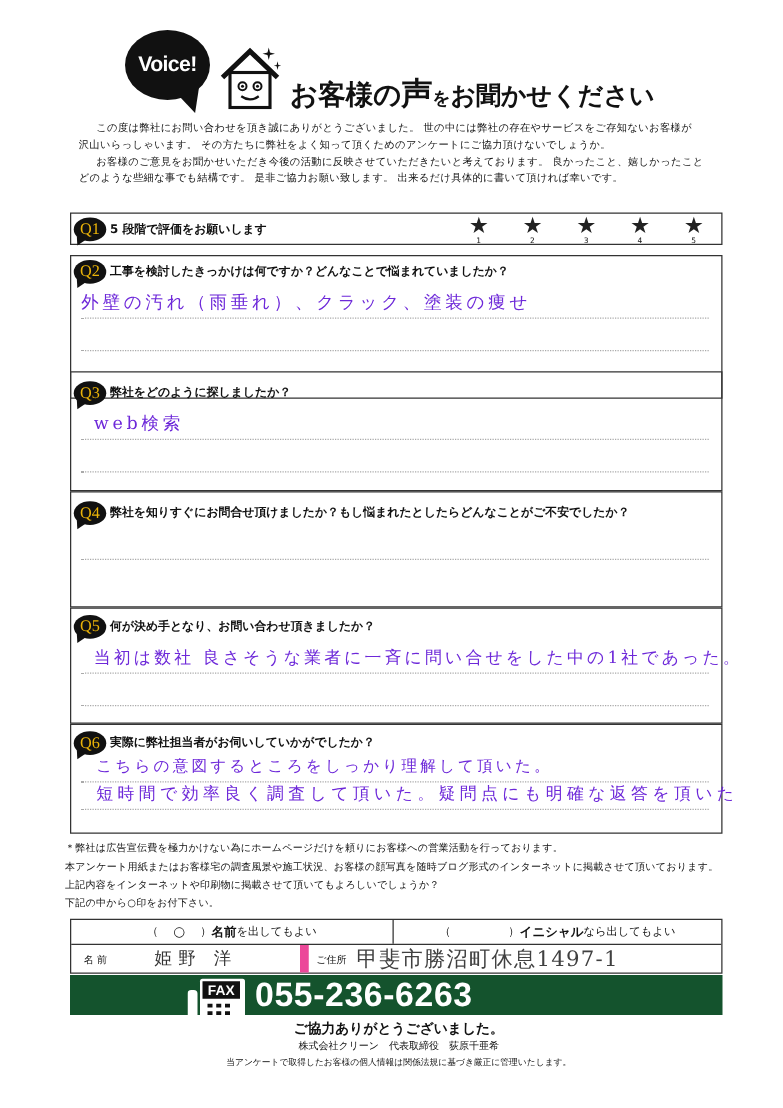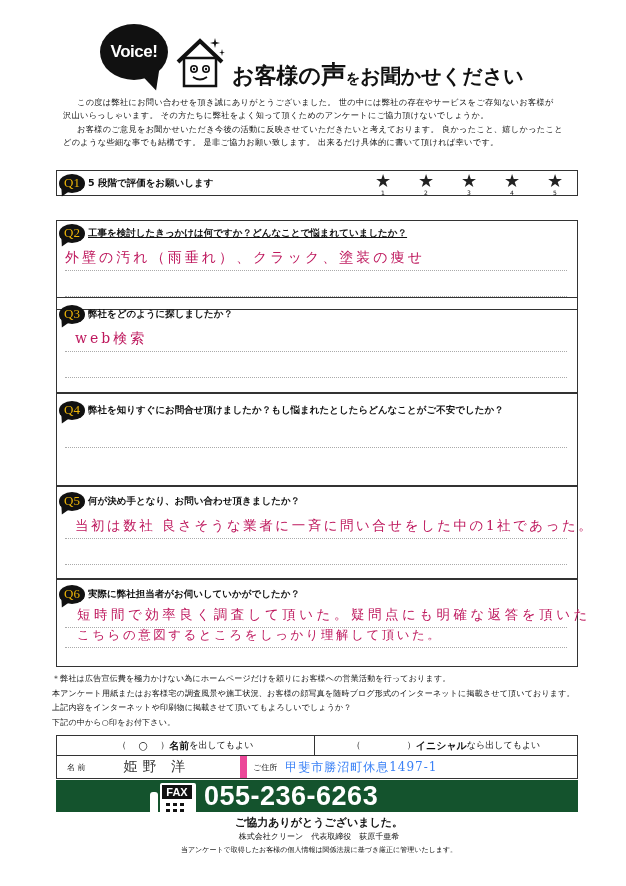--- a/index.html
+++ b/index.html
@@ -13,35 +13,35 @@
   .title .small { font-size: 14px; }
   .intro { position: absolute; left: 46px; top: 96px; width: 560px; font-size: 8.2px; line-height: 13.3px; letter-spacing: 0.3px; margin-left: 17px; }
   .intro p { white-space: nowrap; }
   .intro p.indent { padding-left: 14px; }
   .qbox { position: absolute; left: 56px; width: 522px; border: 1px solid #333; }
   .qhead { display: flex; align-items: center; height: 24px; padding-left: 2px; }
   .qbadge { position: relative; width: 26px; height: 19px; background: #111; color: #eab308; border-radius: 50%; font-family: "Liberation Serif", serif; font-size: 13px; display: flex; align-items: center; justify-content: center; margin-right: 3px; flex-shrink: 0; }
   .qbadge::after { content: ""; position: absolute; left: 1px; bottom: -4px; border-left: 3px solid transparent; border-right: 5px solid transparent; border-top: 7px solid #111; transform: rotate(20deg); }
   .qtext { font-size: 9.5px; font-weight: bold; white-space: nowrap; }
   .answer-line { position: relative; height: 26px; border-bottom: 1px dotted #aaa; margin: 0 10px 0 8px; }
-  .answer-text { position: absolute; left: 10px; bottom: 3px; font-family: "DejaVu Serif", serif; font-size: 14px; color: #be185d; letter-spacing: 3px; white-space: nowrap; font-weight: 300; }
+  .answer-text { position: absolute; left: 10px; bottom: 3px; font-family: "DejaVu Serif", serif; font-size: 14px; color: #6d28d9; letter-spacing: 3px; white-space: nowrap; font-weight: 300; }
   .stars { position: absolute; right: 12px; top: 1px; display: flex; gap: 23px; }
   .star { position: relative; width: 20px; height: 22px; text-align: center; }
   .star .glyph { font-size: 18px; line-height: 18px; color: #222; }
   .star .num { position: absolute; left: 0; right: 0; bottom: -2px; font-size: 6px; text-align: center; }
   .notes { position: absolute; left: 52px; top: 672px; font-size: 8px; line-height: 14.5px; white-space: nowrap; letter-spacing: 0.2px; }
   .consent { position: absolute; left: 56px; top: 735px; width: 522px; border: 1px solid #333; }
   .crow { display: flex; height: 20px; border-bottom: 1px solid #333; }
   .ccell { display: flex; align-items: center; justify-content: center; font-size: 9px; }
   .ccell b { font-size: 10px; }
   .circle { font-size: 11px; margin: 0 12px; font-family: "DejaVu Serif", serif; }
   .nrow { display: flex; height: 22px; }
   .nlabel { font-size: 8px; padding-left: 10px; display: flex; align-items: center; }
   .nval { font-family: "DejaVu Serif", serif; font-size: 14px; color: #333; letter-spacing: 5px; margin-left: 38px; }
-  .aval { font-family: "DejaVu Serif", serif; font-size: 12px; color: #3b82f6; letter-spacing: 1px; margin-left: 8px; }
+  .aval { font-family: "DejaVu Serif", serif; font-size: 17px; color: #404040; letter-spacing: 1px; margin-left: 8px; }
   .fax { position: absolute; left: 56px; top: 780px; width: 522px; height: 32px; background: #14532d; color: #fff; padding-left: 36px; }
   .fax-icon { position: absolute; left: 94px; top: 2px; width: 46px; height: 34px; }
   .fax-num { position: absolute; left: 148px; top: 1px; font-family: "Liberation Sans", sans-serif; font-weight: bold; font-size: 27px; letter-spacing: 0.5px; text-align: right; }
   .footer { position: absolute; left: 0; width: 626px; text-align: center; padding-left: 12px; }
   .thanks { top: 815px; font-size: 11px; font-weight: bold; padding-left: 12px; }
   .company { top: 831px; font-size: 8px; }
   .privacy { top: 845px; font-size: 7px; }
 </style>
 </head>
 <body>
@@ -96,21 +96,21 @@
         <div class="glyph">★</div>
         <div class="num">4</div>
       </div>
     <div class="star">
         <div class="glyph">★</div>
         <div class="num">5</div>
       </div>
   </div>
 </div>
 
-<div class="qbox" style="top:220px;height:90px;text-decoration:underline;">
+<div class="qbox" style="top:204px;height:115px;">
   <div class="qhead">
     <div class="qbadge">Q2</div>
     <span class="qtext">工事を検討したきっかけは何ですか？どんなことで悩まれていましたか？</span>
   </div>
   <div class="answer-line">
       <span class="answer-text" style="left:0">外壁の汚れ（雨垂れ）、クラック、塗装の痩せ</span>
     </div>
   <div class="answer-line">
       <span class="answer-text"></span>
     </div>
@@ -150,25 +150,25 @@
   <div class="answer-line">
       <span class="answer-text"></span>
     </div>
 </div>
 
 <div class="qbox" style="top:579px;height:88px;">
   <div class="qhead" style="margin-top:2px;">
     <div class="qbadge">Q6</div>
     <span class="qtext">実際に弊社担当者がお伺いしていかがでしたか？</span>
   </div>
+  <div class="answer-line" style="height:20px">
+      <span class="answer-text" style="left:12px;font-size:12.5px;letter-spacing:2.5px">こちらの意図するところをしっかり理解して頂いた。</span>
+    </div>
   <div class="answer-line" style="height:22px">
       <span class="answer-text" style="left:12px;font-size:13.5px;letter-spacing:3.5px">短時間で効率良く調査して頂いた。疑問点にも明確な返答を頂いた</span>
-    </div>
-  <div class="answer-line" style="height:20px">
-      <span class="answer-text" style="left:12px;font-size:12.5px;letter-spacing:2.5px">こちらの意図するところをしっかり理解して頂いた。</span>
     </div>
 </div>
 
 <div class="notes">
   <div>＊弊社は広告宣伝費を極力かけない為にホームページだけを頼りにお客様への営業活動を行っております。</div>
   <div>本アンケート用紙またはお客様宅の調査風景や施工状況、お客様の顔写真を随時ブログ形式のインターネットに掲載させて頂いております。</div>
   <div>上記内容をインターネットや印刷物に掲載させて頂いてもよろしいでしょうか？</div>
   <div>下記の中から○印をお付下さい。</div>
 </div>
 

